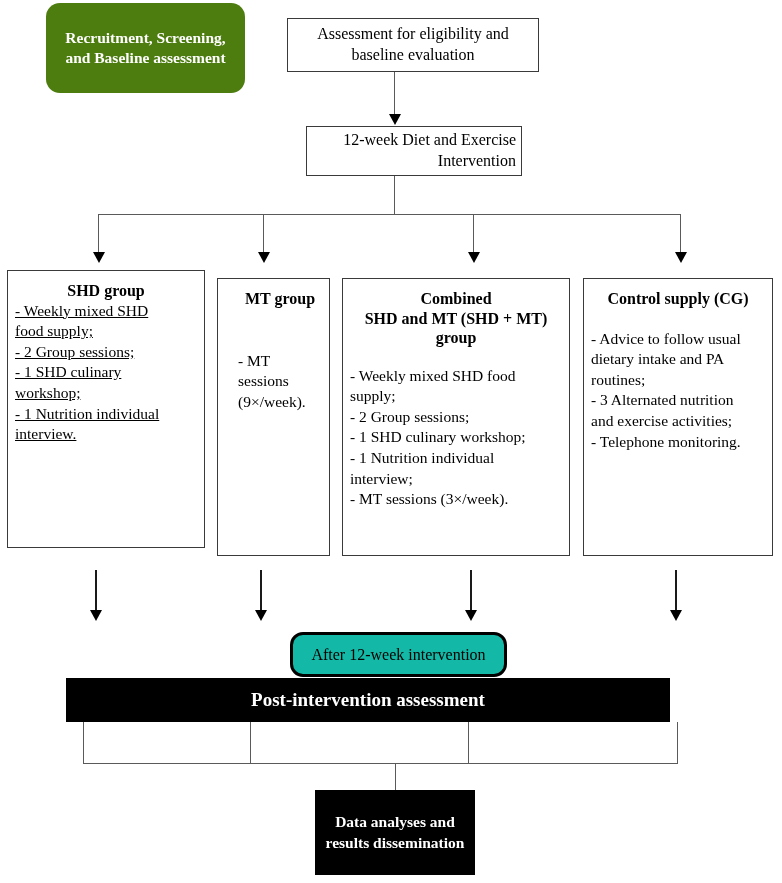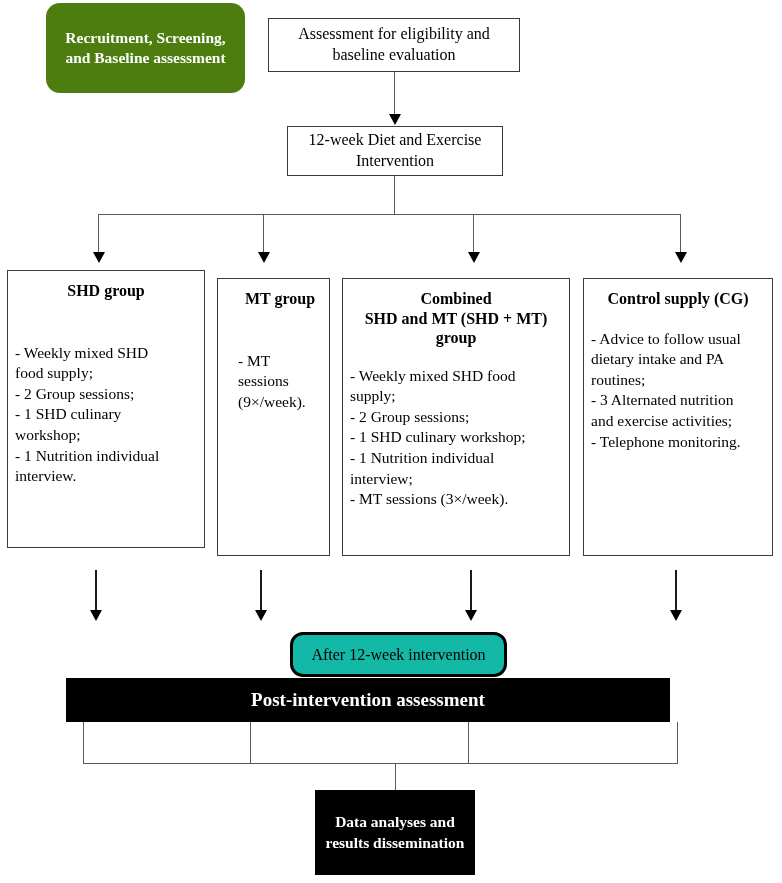--- a/index.html
+++ b/index.html
@@ -35,20 +35,21 @@
     font-weight: bold;
     line-height: 1.30;
   }
   .box-white {
     background: #ffffff;
     border: 1px solid #3a3a3a;
     display: flex; align-items: center; justify-content: center;
     text-align: center;
     color: #000000;
     line-height: 1.30;
+    margin-left: 19px;
   }
   .box-white-round {
     background: #14b8a6;
     border: 3px solid #000000;
     border-radius: 13px;
     display: flex; align-items: center; justify-content: center;
     text-align: center;
     color: #000000;
     line-height: 1.25;
   }
@@ -96,41 +97,41 @@
   <div class="node box-black-round" style="left:46px; top:3px; width:199px; height:90px; font-size:15.5px; padding:0 10px;">Recruitment,
 Screening, and Baseline
 assessment</div>
 
   <div class="node box-white" style="left:268px; top:18px; width:252px; height:54px; font-size:16px; padding:0 8px;">Assessment for eligibility and
 baseline evaluation</div>
 
   <div class="vline" style="left:394px; top:72px; height:44px;"></div>
   <div class="arrowhead" style="left:389px; top:114px;"></div>
 
-  <div class="node box-white" style="left:287px; top:126px; width:216px; height:50px; font-size:16px; padding:0 12px;">12-week Diet and Exercise
+  <div class="node box-white" style="left:287px; top:126px; width:216px; height:50px; font-size:16px; padding:0 5px;text-align:right;">12-week Diet and Exercise
 Intervention</div>
 
   <div class="vline" style="left:394px; top:176px; height:38px;"></div>
   <div class="hline" style="left:98px; top:214px; width:582px;"></div>
 
   <div class="vline" style="left:98px;  top:214px; height:40px;"></div>
   <div class="arrowhead" style="left:93px;  top:252px;"></div>
 
   <div class="vline" style="left:263px; top:214px; height:40px;"></div>
   <div class="arrowhead" style="left:258px; top:252px;"></div>
 
   <div class="vline" style="left:473px; top:214px; height:40px;"></div>
   <div class="arrowhead" style="left:468px; top:252px;"></div>
 
   <div class="vline" style="left:680px; top:214px; height:40px;"></div>
   <div class="arrowhead" style="left:675px; top:252px;"></div>
 
   <div class="arm" style="left:7px; top:270px; width:198px; height:278px;">
     <div class="arm-title">SHD group</div>
-    <div class="arm-body" style="margin-top:42px;">- Weekly mixed SHD
+    <div class="arm-body" style="text-decoration:underline;">- Weekly mixed SHD
 food supply;
 - 2 Group sessions;
 - 1 SHD culinary
 workshop;
 - 1 Nutrition individual
 interview.</div>
   </div>
 
   <div class="arm" style="left:217px; top:278px; width:113px; height:278px;padding-left:20px;">
     <div class="arm-title">MT group</div>

